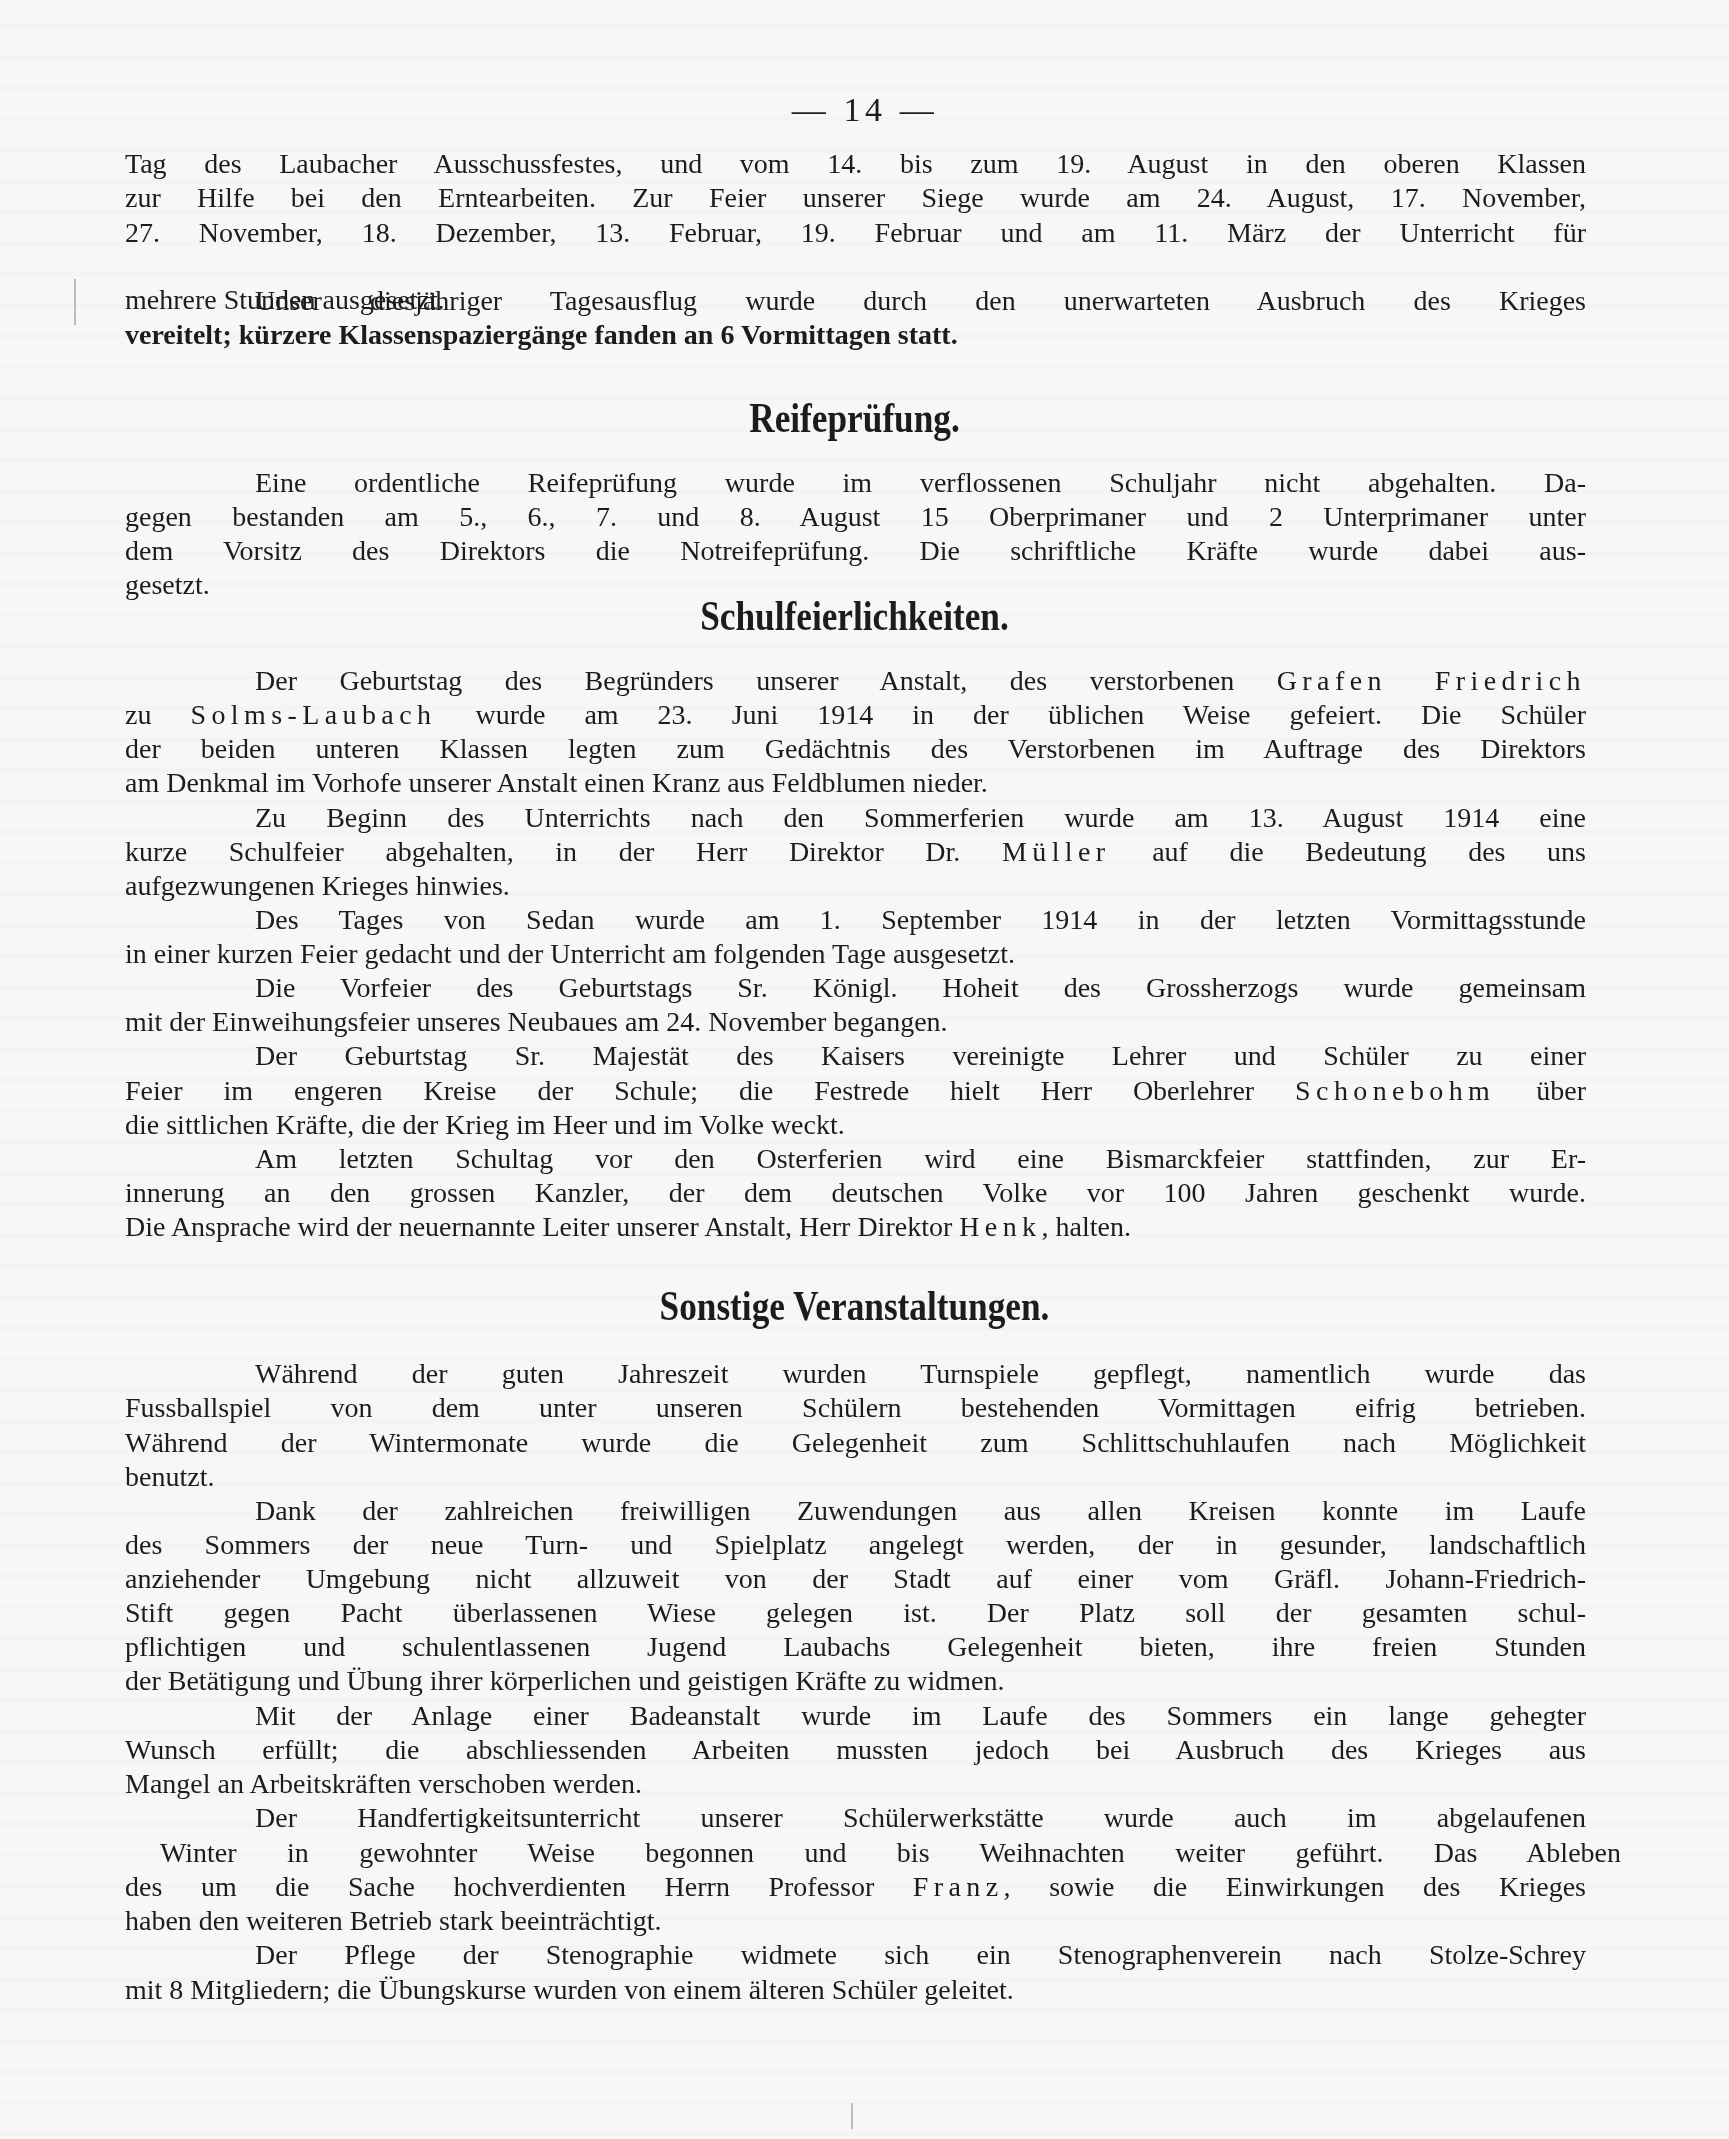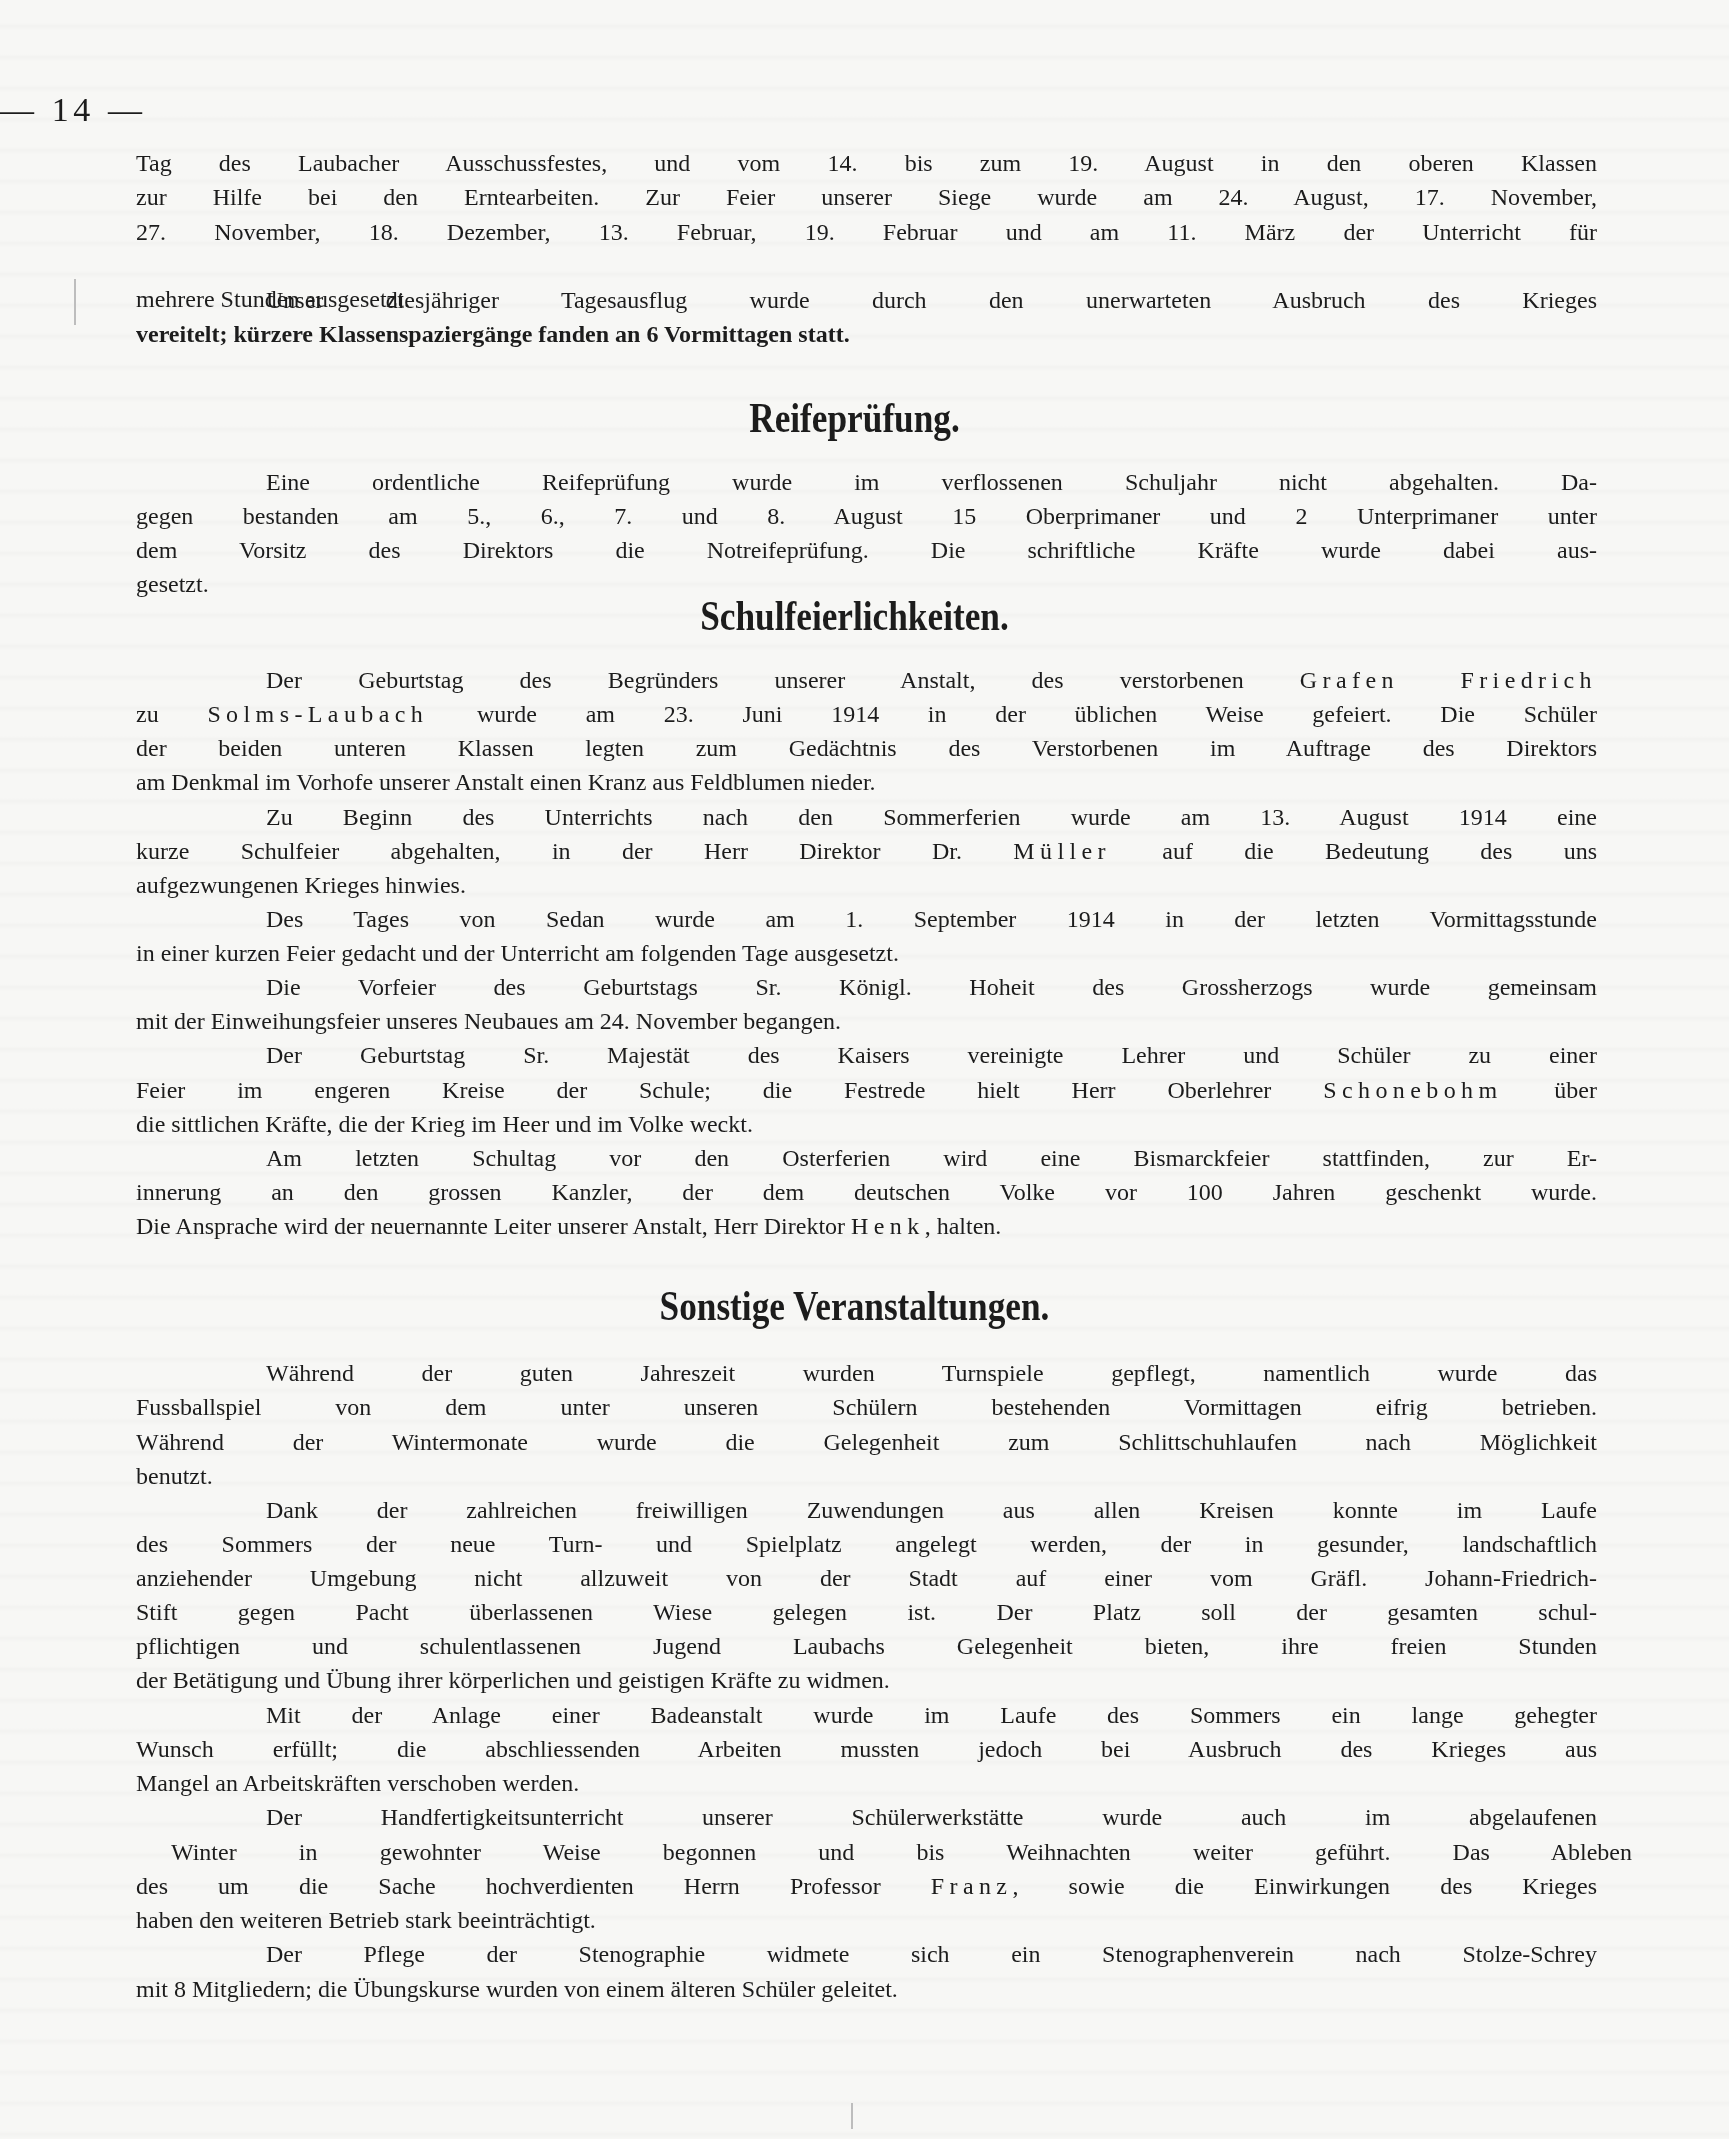--- a/index.html
+++ b/index.html
@@ -6,26 +6,26 @@
   body {
     width: 1730px; height: 2140px;
     background: #f7f7f5;
     position: relative;
     overflow: hidden;
     font-family: "Liberation Serif", "DejaVu Serif", serif;
     color: #1c1c1c;
   }
   .page-number {
     position: absolute; top: 91px; left: 0; width: 1730px;
-    font-size: 34px; letter-spacing: 4.6px;
+    text-align: center; font-size: 34px; letter-spacing: 4.6px;
   }
   .content { position: absolute; left: 124px; width: 1461px; top: 0; }
   .line {
-    position: absolute; left: 12px; width: 1461px;
-    font-size: 24px; line-height: 37px; height: 37px;
+    position: absolute; left: 1px; width: 1461px;
+    font-size: 28px; line-height: 37px; height: 37px;
     white-space: nowrap;
     text-align: justify; text-align-last: justify;
   }
   .line.last { text-align-last: left; }
   .line.indent { padding-left: 130px; width: 1331px; }
   .heading {
     position: absolute; left: 0; width: 1461px; text-align: center;
     font-family: "Liberation Serif", "DejaVu Serif", serif;
     font-weight: bold; font-size: 43px; line-height: 50px;
     transform: scaleX(0.82); transform-origin: center;

